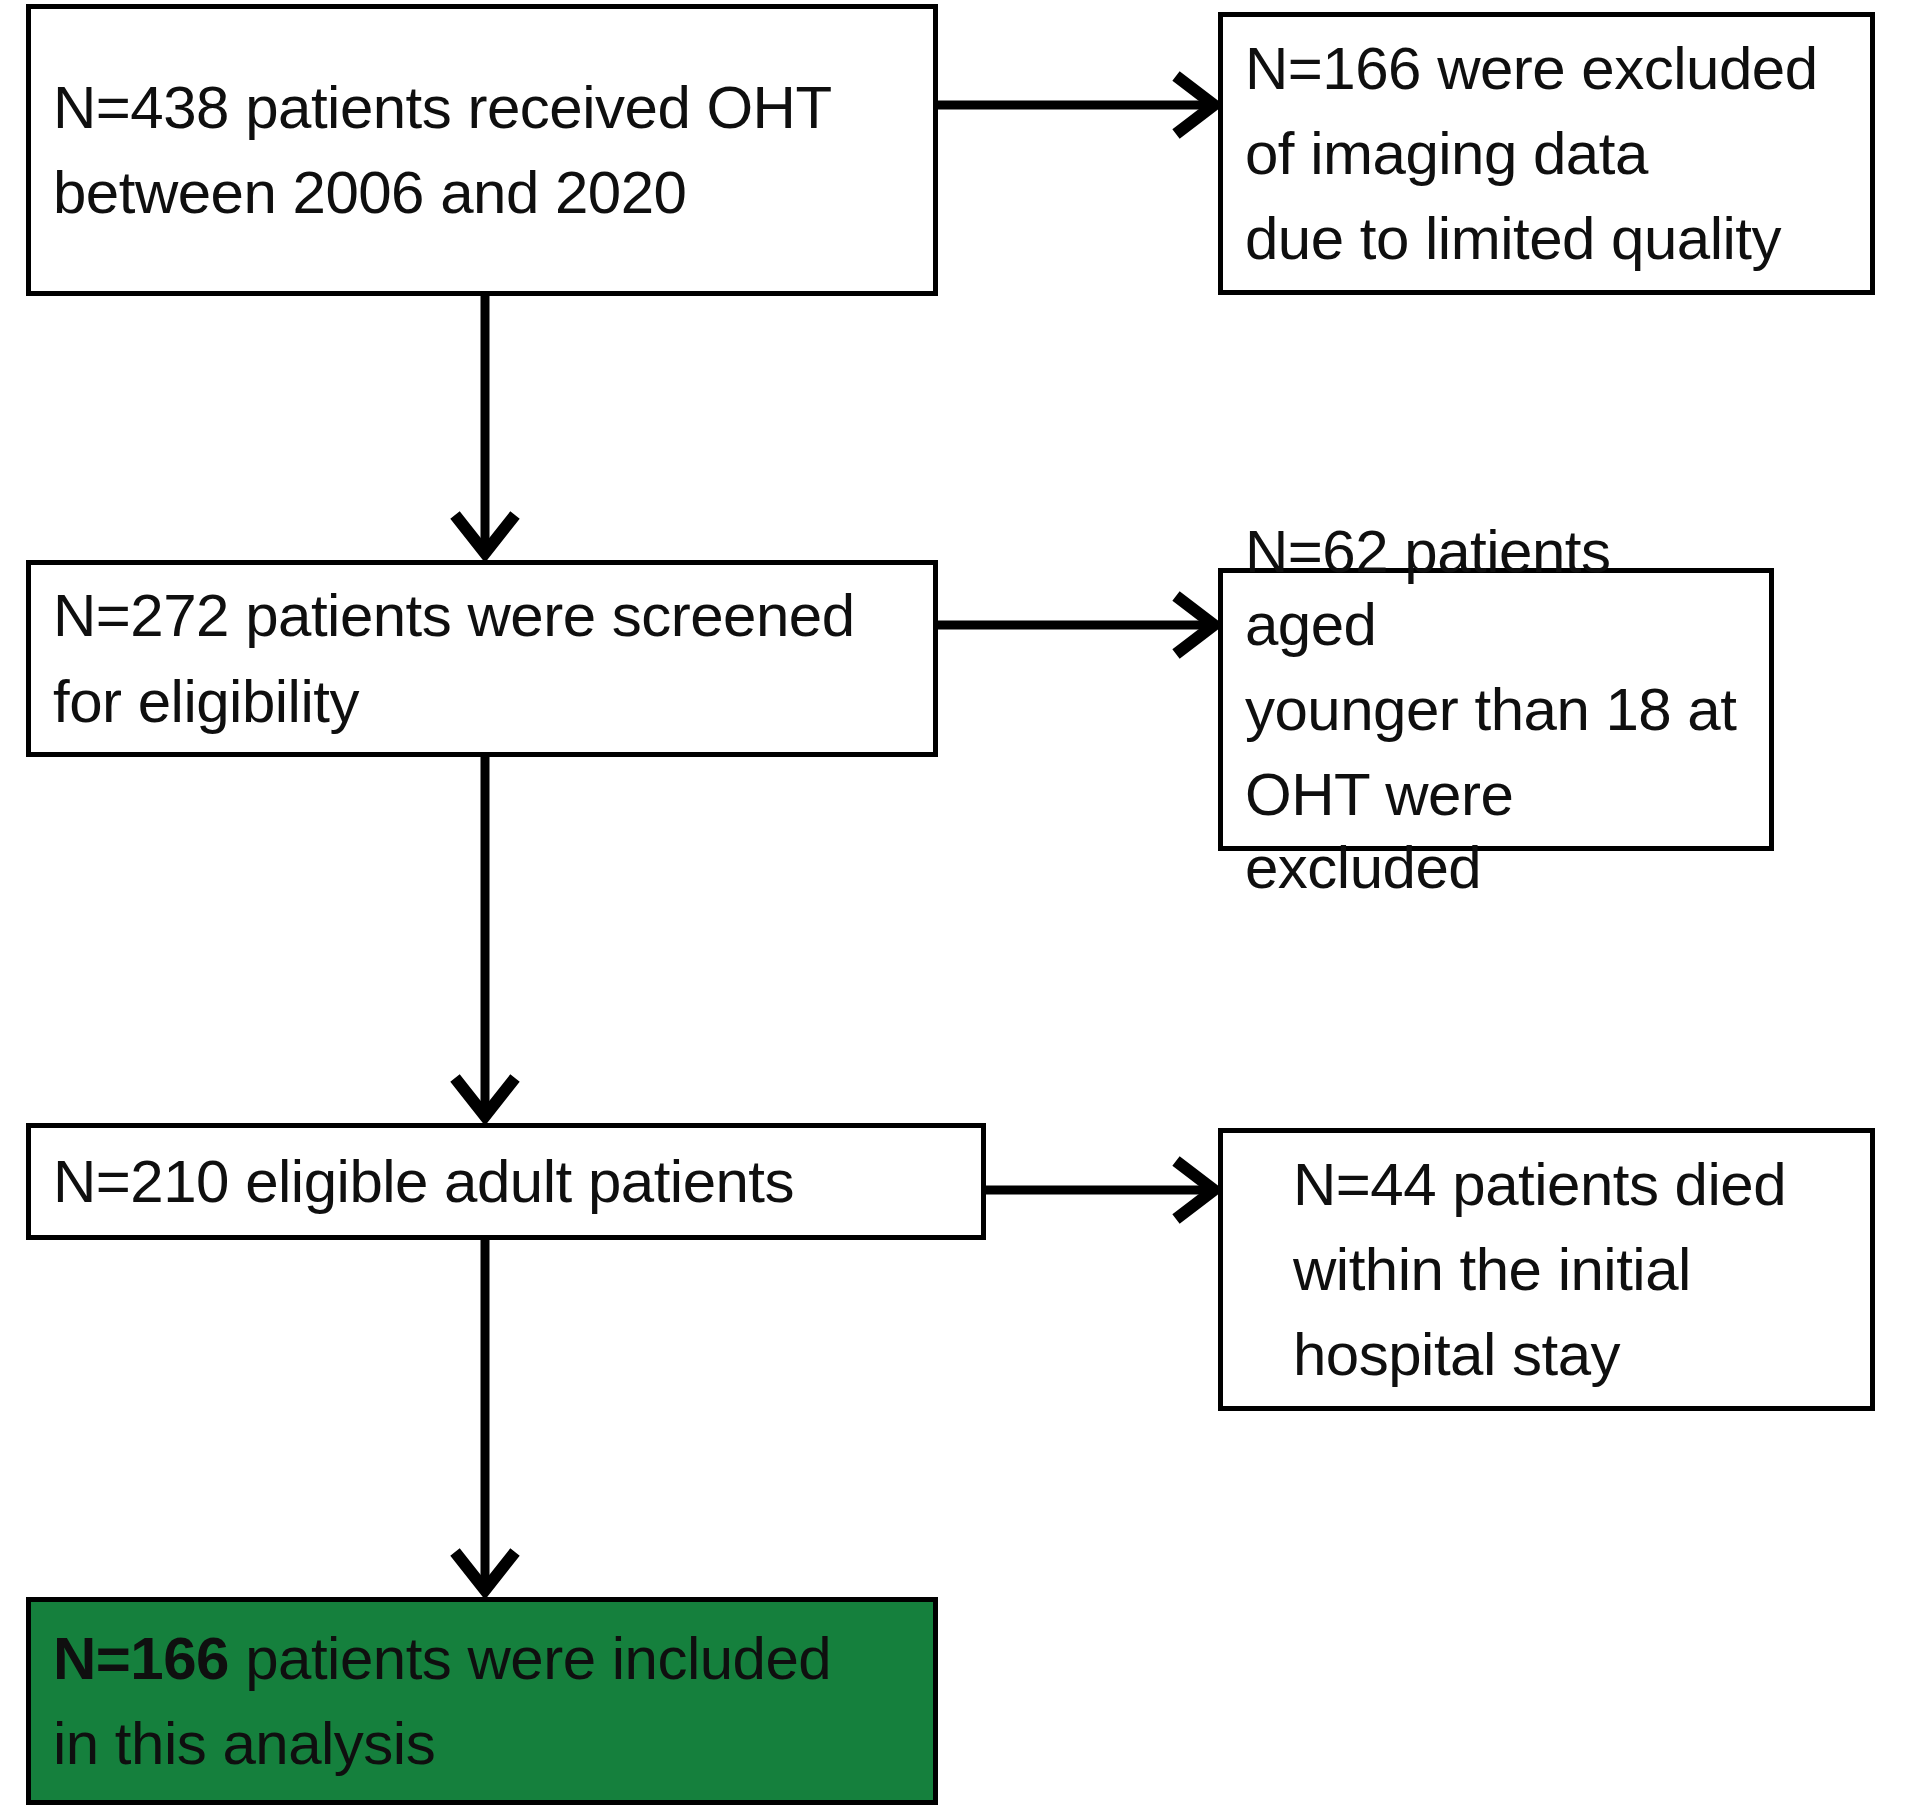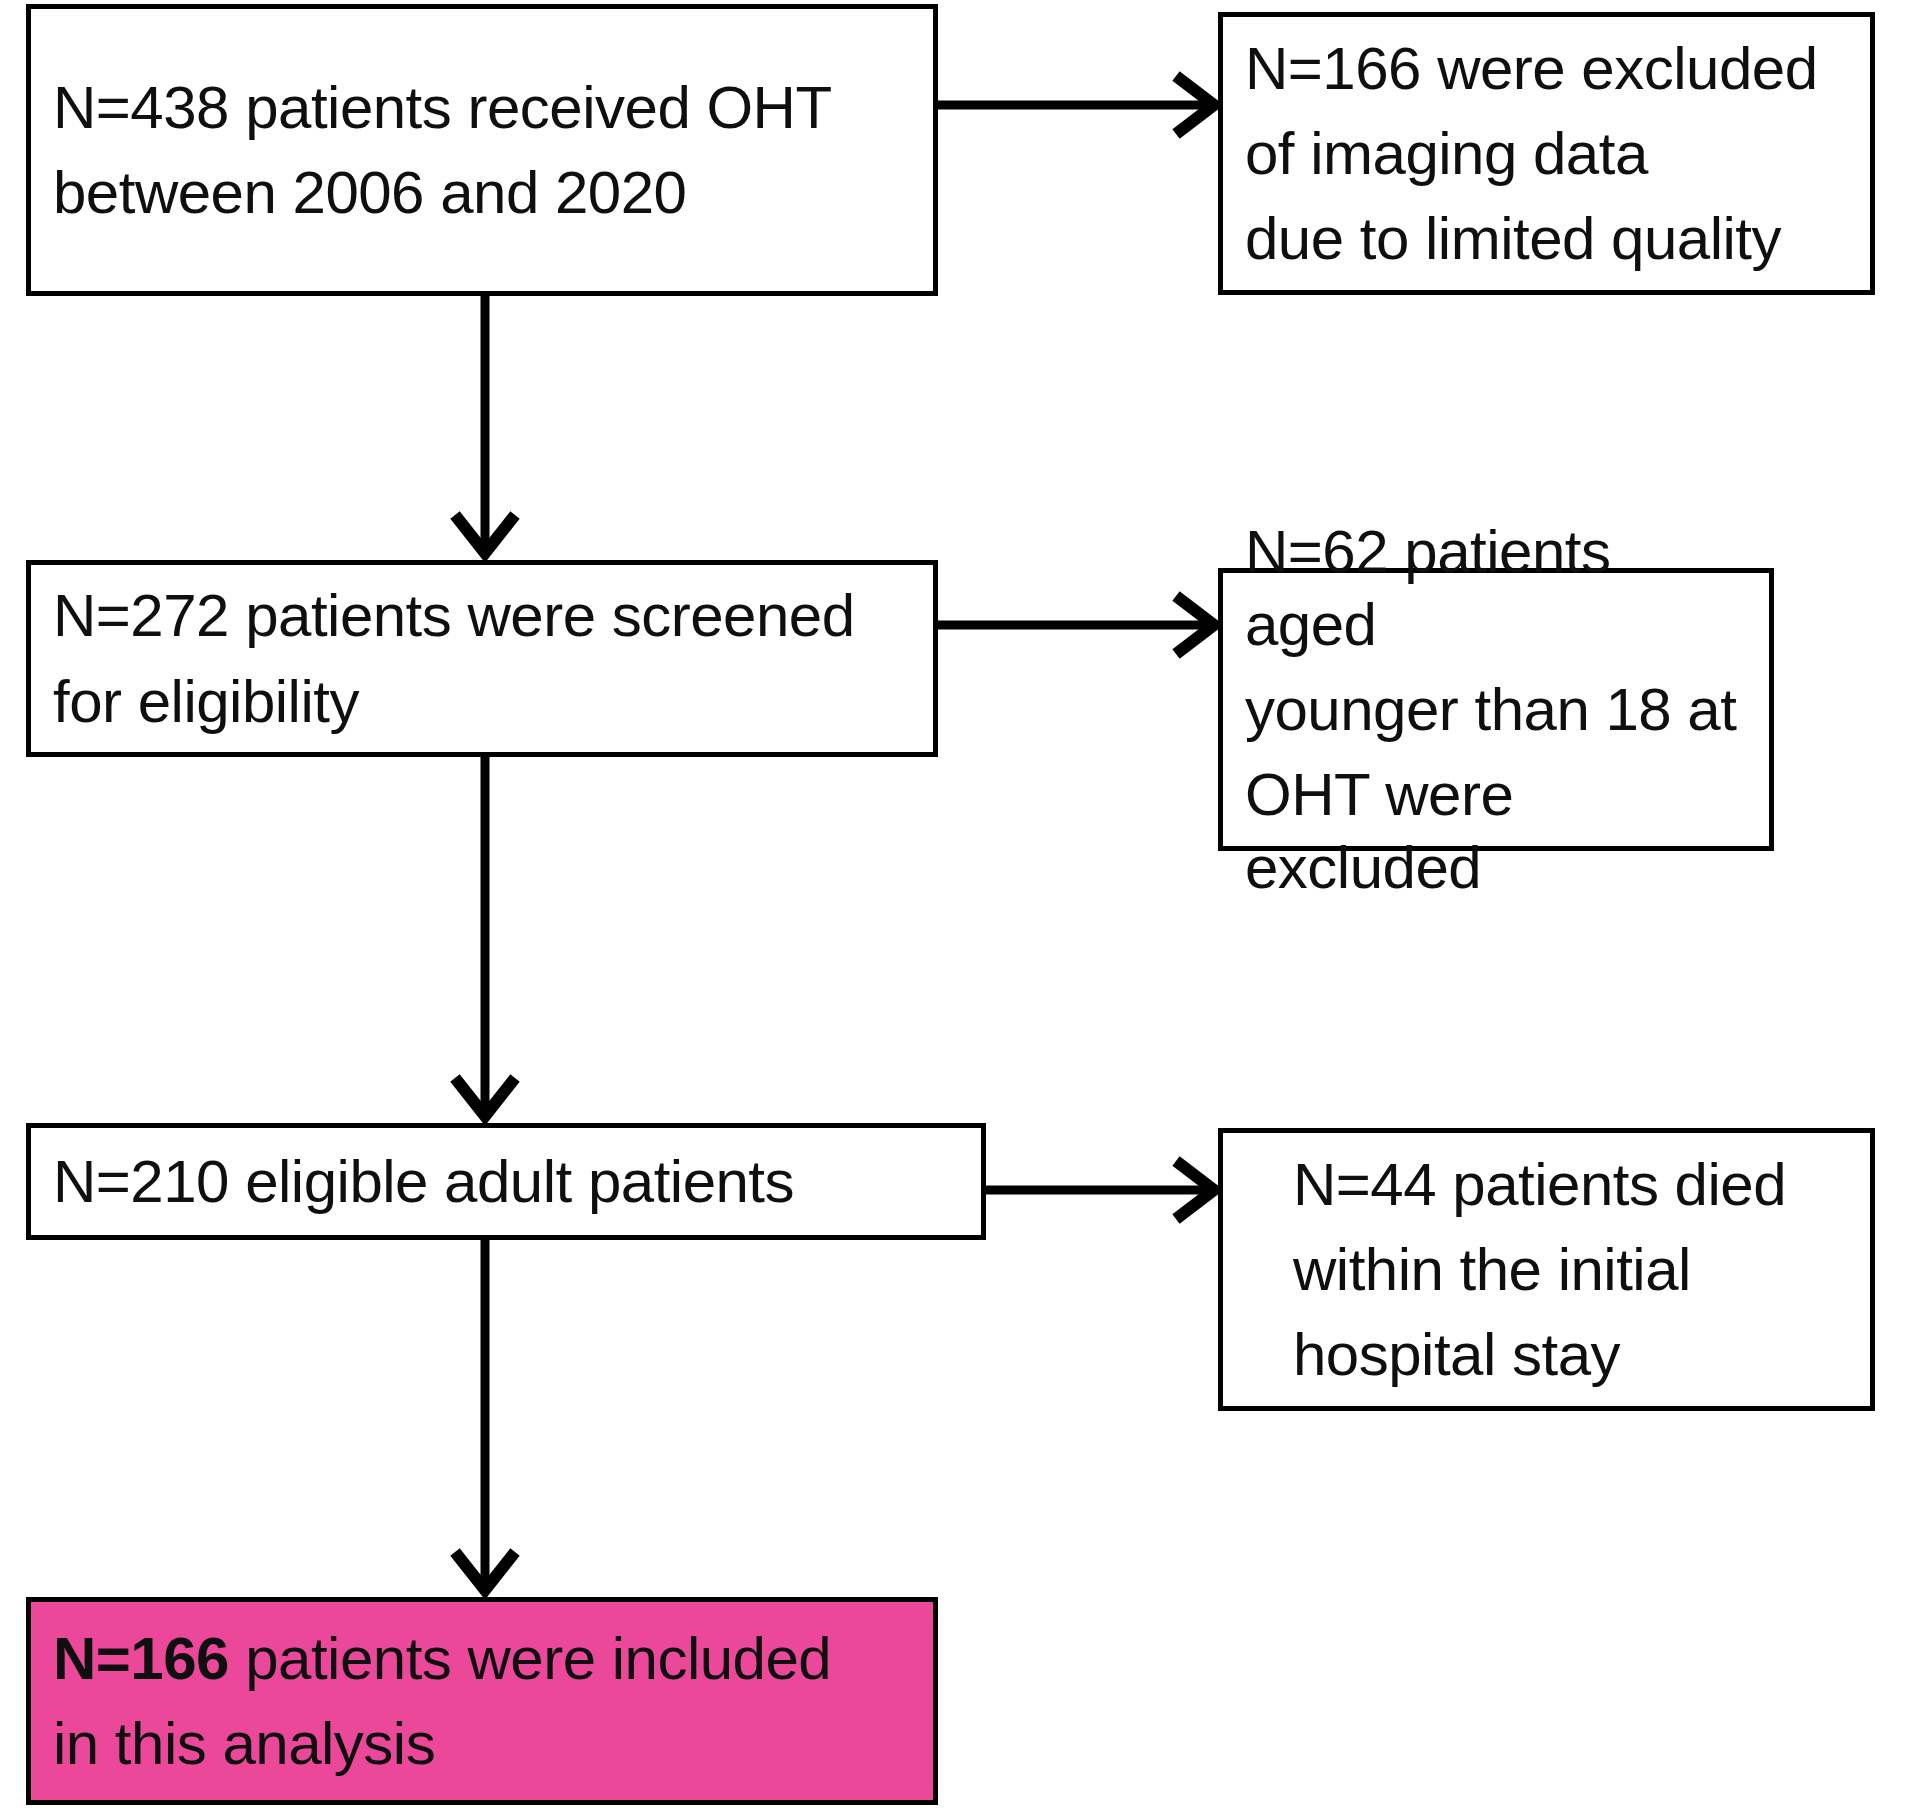--- a/index.html
+++ b/index.html
@@ -21,21 +21,21 @@
     position: absolute;
     box-sizing: border-box;
     border: 5px solid #000000;
     background: #ffffff;
     display: flex;
     flex-direction: column;
     justify-content: center;
     gap: 12px;
   }
   .node-box.shaded {
-    background: #ec4899;
+    background: #15803d;
   }
   .node-text {
     font-family: "Liberation Sans", sans-serif;
     font-size: 60px;
     line-height: 1.22;
     color: #0f0f0f;
     padding: 0 22px;
     letter-spacing: -0.5px;
     white-space: pre-wrap;
   }

